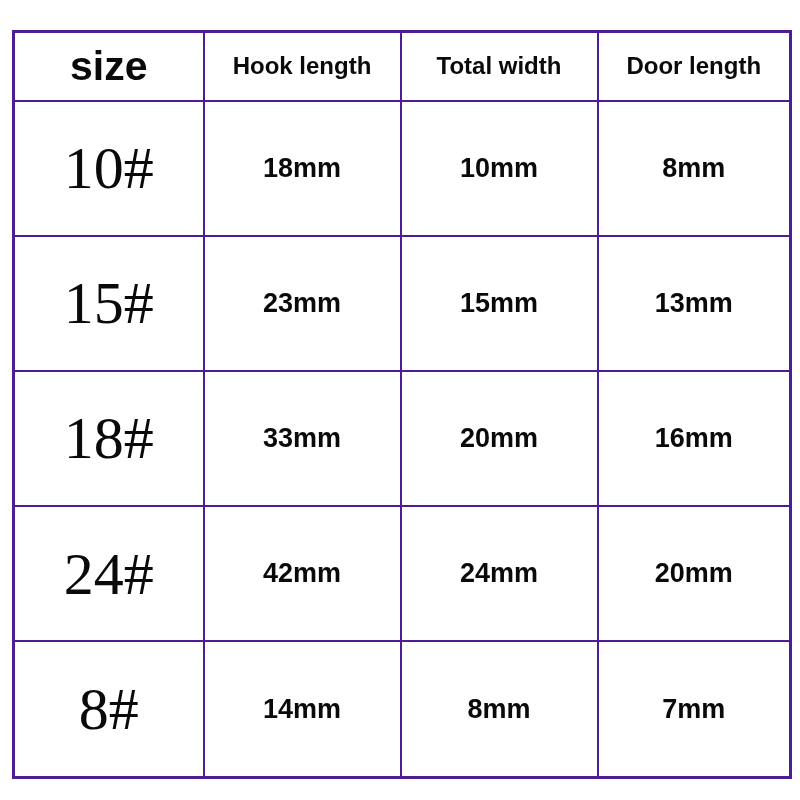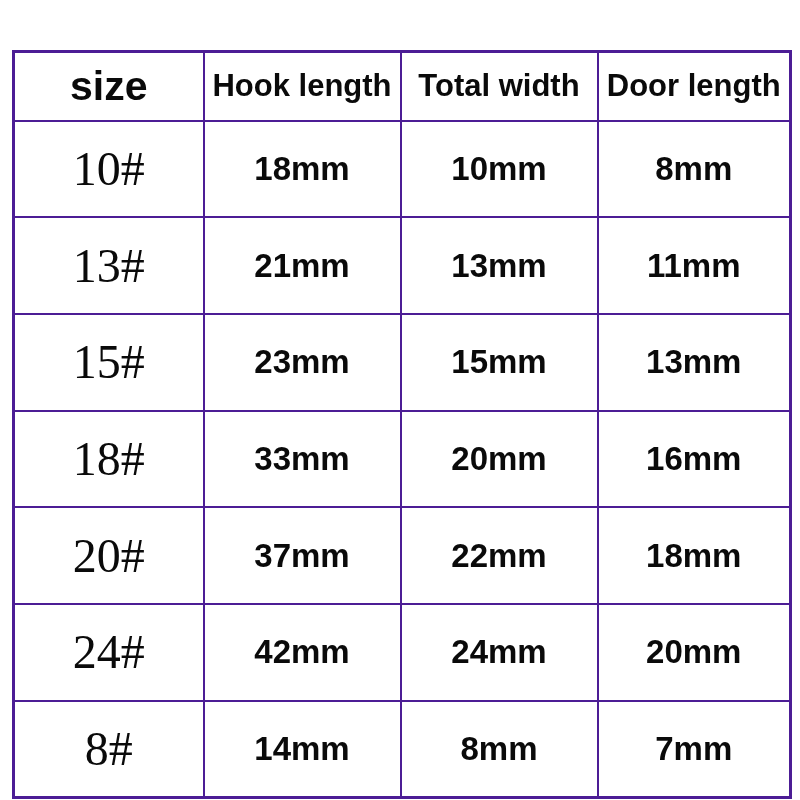--- a/index.html
+++ b/index.html
@@ -24,21 +24,20 @@
     width: 777px;
     height: 749px;
     border-collapse: collapse;
     table-layout: fixed;
     background: #ffffff;
   }
   table.spec-table,
   table.spec-table th,
   table.spec-table td {
     border: 2px solid #4c1d95;
-    margin-top: 20px;
   }
   table.spec-table {
     border-width: 3px;
   }
   th, td {
     text-align: center;
     vertical-align: middle;
     padding: 0;
     color: #0a0a0a;
     overflow: hidden;
@@ -48,32 +47,32 @@
   col.c3 { width: 197px; }
   col.c4 { width: 193px; }
   tr.header-row { height: 69px; }
   tr.data-row { height: 56.6px; }
   th.size-header {
     font-size: 41px;
     font-weight: bold;
     letter-spacing: 0px;
   }
   th.col-header {
-    font-size: 31px;
+    font-size: 24px;
     font-weight: bold;
   }
   td.size-cell {
     font-family: "Liberation Serif", serif;
     font-weight: normal;
-    font-size: 48px;
+    font-size: 60px;
     line-height: 1;
     text-align: center;
   }
   td.value-cell {
-    font-size: 33px;
+    font-size: 27px;
     font-weight: bold;
   }
 </style>
 </head>
 <body>
 
 <div class="page">
   <table class="spec-table">
     <colgroup>
       <col class="c1">
@@ -90,42 +89,30 @@
       </tr>
     </thead>
     <tbody>
       <tr class="data-row">
         <td class="size-cell">10#</td>
         <td class="value-cell">18mm</td>
         <td class="value-cell">10mm</td>
         <td class="value-cell">8mm</td>
       </tr>
       <tr class="data-row">
-        <td class="size-cell">13#</td>
-        <td class="value-cell">21mm</td>
-        <td class="value-cell">13mm</td>
-        <td class="value-cell">11mm</td>
-      </tr>
-      <tr class="data-row">
         <td class="size-cell">15#</td>
         <td class="value-cell">23mm</td>
         <td class="value-cell">15mm</td>
         <td class="value-cell">13mm</td>
       </tr>
       <tr class="data-row">
         <td class="size-cell">18#</td>
         <td class="value-cell">33mm</td>
         <td class="value-cell">20mm</td>
         <td class="value-cell">16mm</td>
-      </tr>
-      <tr class="data-row">
-        <td class="size-cell">20#</td>
-        <td class="value-cell">37mm</td>
-        <td class="value-cell">22mm</td>
-        <td class="value-cell">18mm</td>
       </tr>
       <tr class="data-row">
         <td class="size-cell">24#</td>
         <td class="value-cell">42mm</td>
         <td class="value-cell">24mm</td>
         <td class="value-cell">20mm</td>
       </tr>
       <tr class="data-row">
         <td class="size-cell">8#</td>
         <td class="value-cell">14mm</td>

